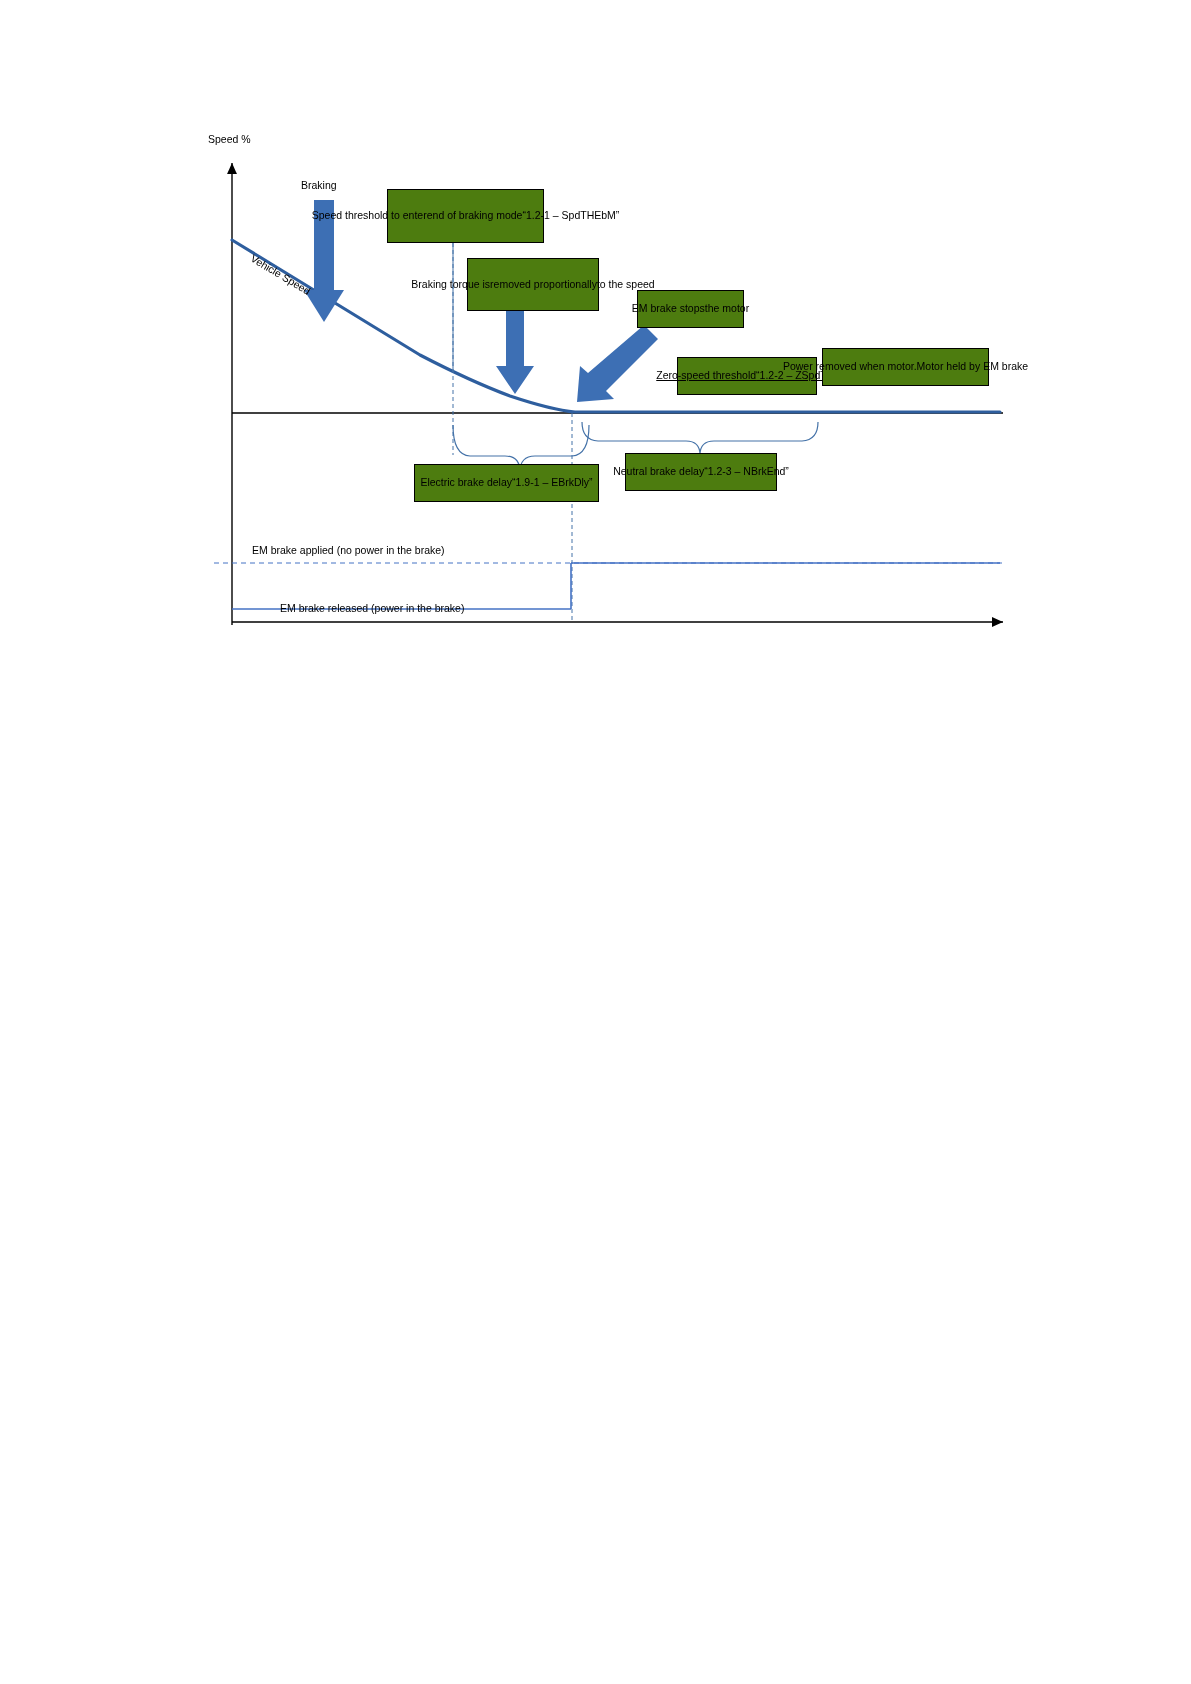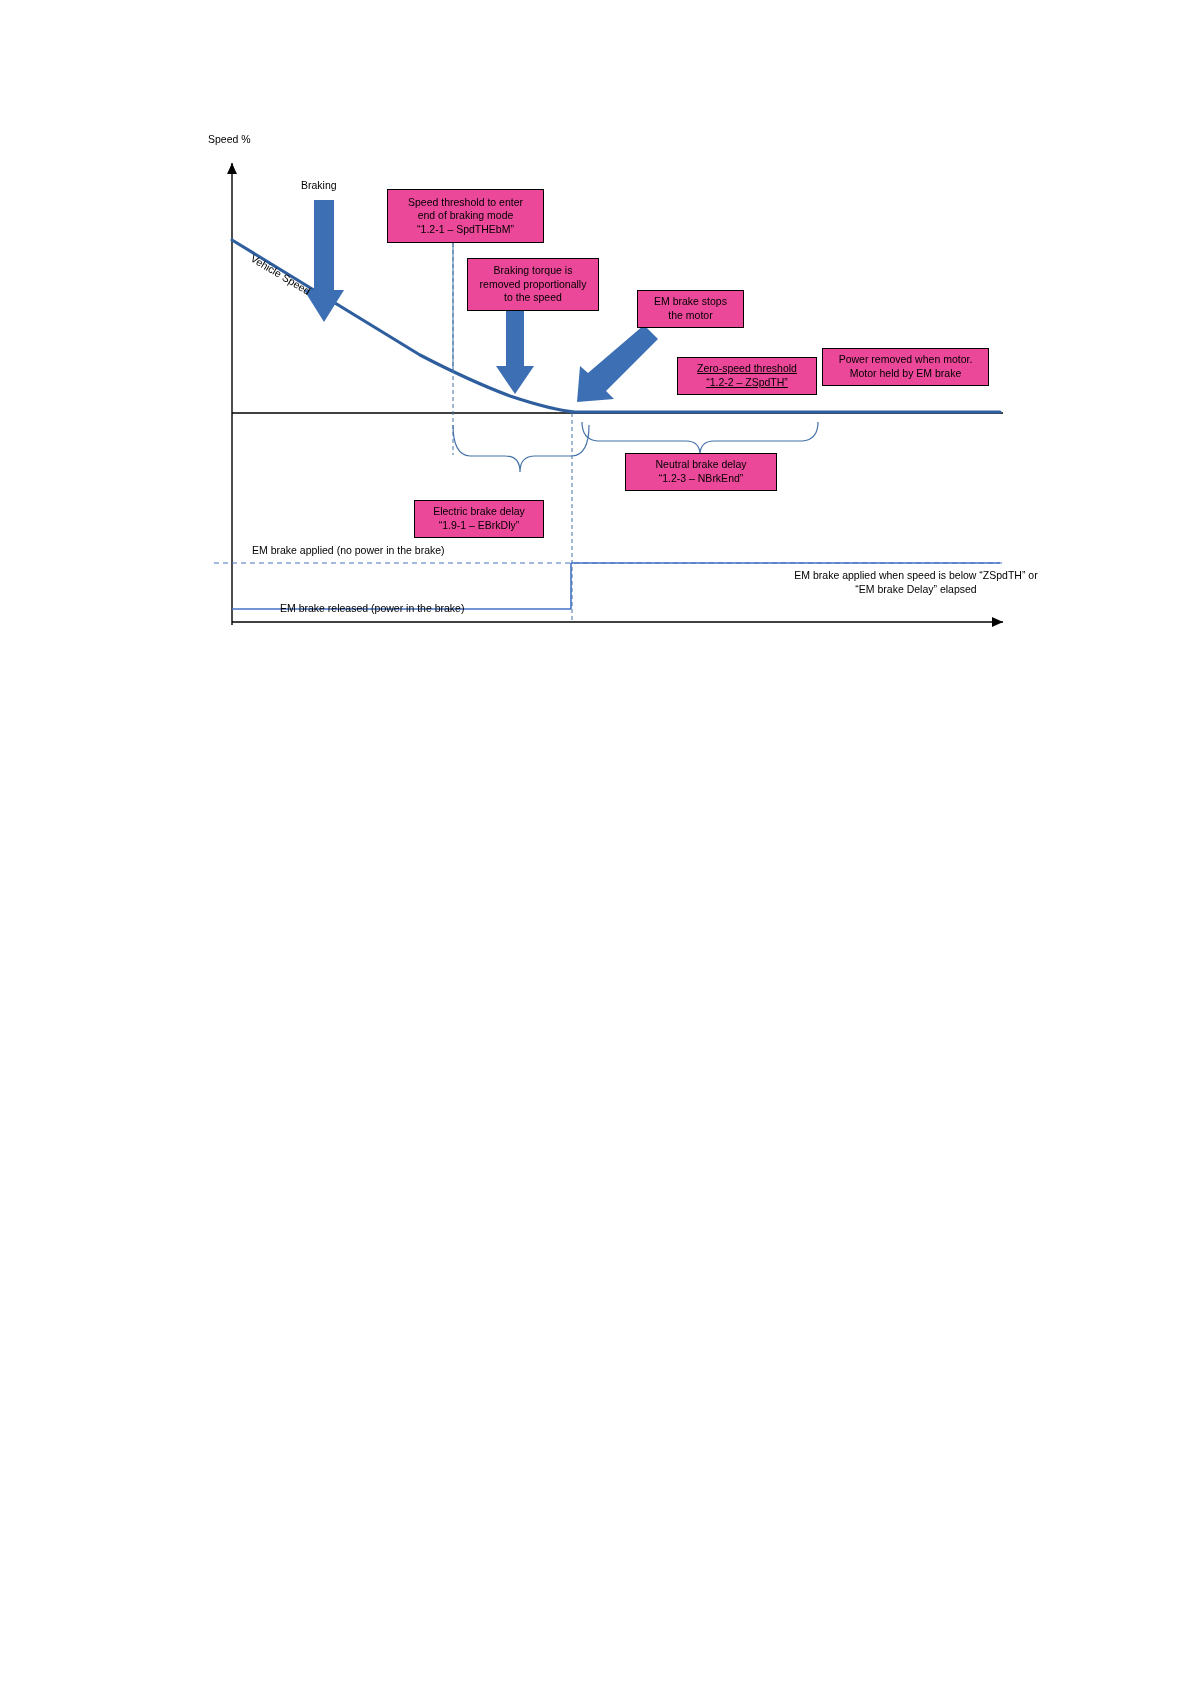--- a/index.html
+++ b/index.html
@@ -9,23 +9,23 @@
     font-family:"Liberation Sans","DejaVu Sans",sans-serif;
     color:#000000;
   }
   #canvas{position:absolute;left:0;top:0;width:1191px;height:1684px;}
   .svg-layer{position:absolute;left:0;top:0;width:1191px;height:1684px;pointer-events:none;}
 
   
   .tbox{
     position:absolute;
     border:1px solid #000000;
-    background:#ec4899;
+    background:#4d7c0f;
     box-sizing:border-box;
-    display:flex;flex-direction:column;
+    display:flex;
     align-items:center;justify-content:center;
     text-align:center;
     font-size:10.5px;
     line-height:1.30;
     padding:4px 6px;
     color:#000;
   }
   .tbox span{display:block;white-space:nowrap;}
 
   
@@ -126,32 +126,28 @@
   <div class="tbox" style="left:677px;top:357px;width:140px;height:38px;text-decoration:underline;">
     <span>Zero-speed threshold</span>
     <span>“1.2-2 – ZSpdTH”</span>
   </div>
 
   <div class="tbox" style="left:822px;top:348px;width:167px;height:38px;">
     <span>Power removed when motor.</span>
     <span>Motor held by EM brake</span>
   </div>
 
-  <div class="tbox" style="left:414px;top:500px;width:130px;height:38px;">
+  <div class="tbox" style="left:414px;top:464px;width:185px;height:38px;">
     <span>Electric brake delay</span>
     <span>“1.9-1 – EBrkDly”</span>
   </div>
 
-  <div class="tbox" style="left:625px;top:453px;width:152px;height:38px;justify-content:space-between;">
+  <div class="tbox" style="left:625px;top:453px;width:152px;height:38px;">
     <span>Neutral brake delay</span>
     <span>“1.2-3 – NBrkEnd”</span>
   </div>
 
   <div class="plabel" style="left:252px;top:544px;">EM brake applied (no power in the brake)</div>
 
   <div class="plabel" style="left:248px;top:602px;padding-left:32px;">EM brake released (power in the brake)</div>
 
-  <div class="plabel center" style="left:652px;top:569px;width:528px;text-align:center;">
-    <span>EM brake applied when speed is below “ZSpdTH”  or</span>
-    <span>“EM brake Delay” elapsed</span>
-  </div>
 
 </div>
 
 </body></html>

